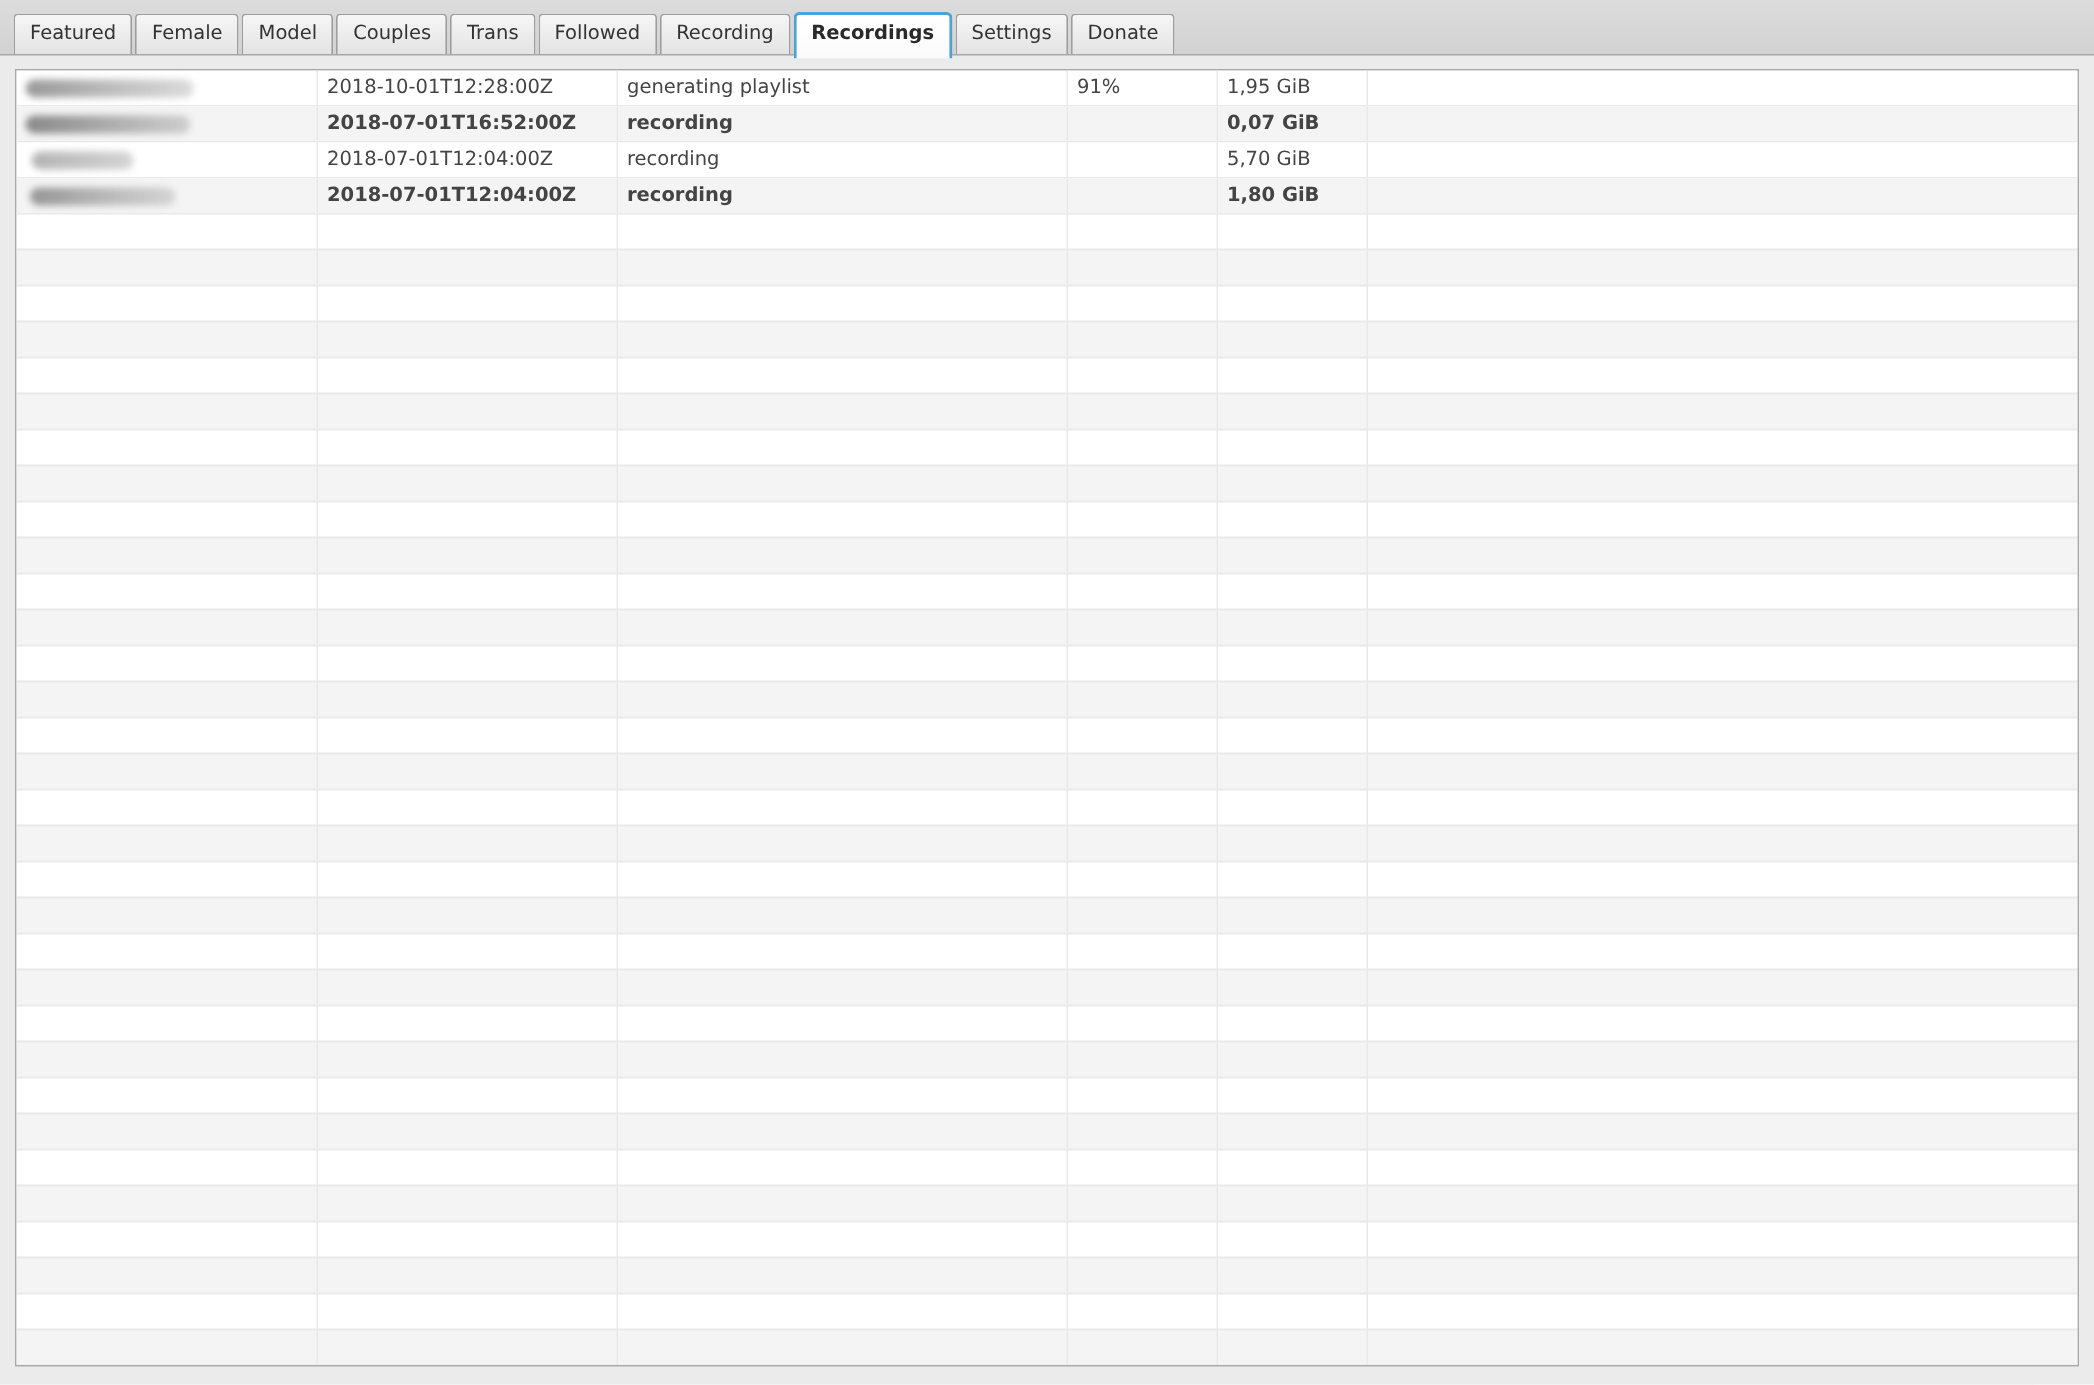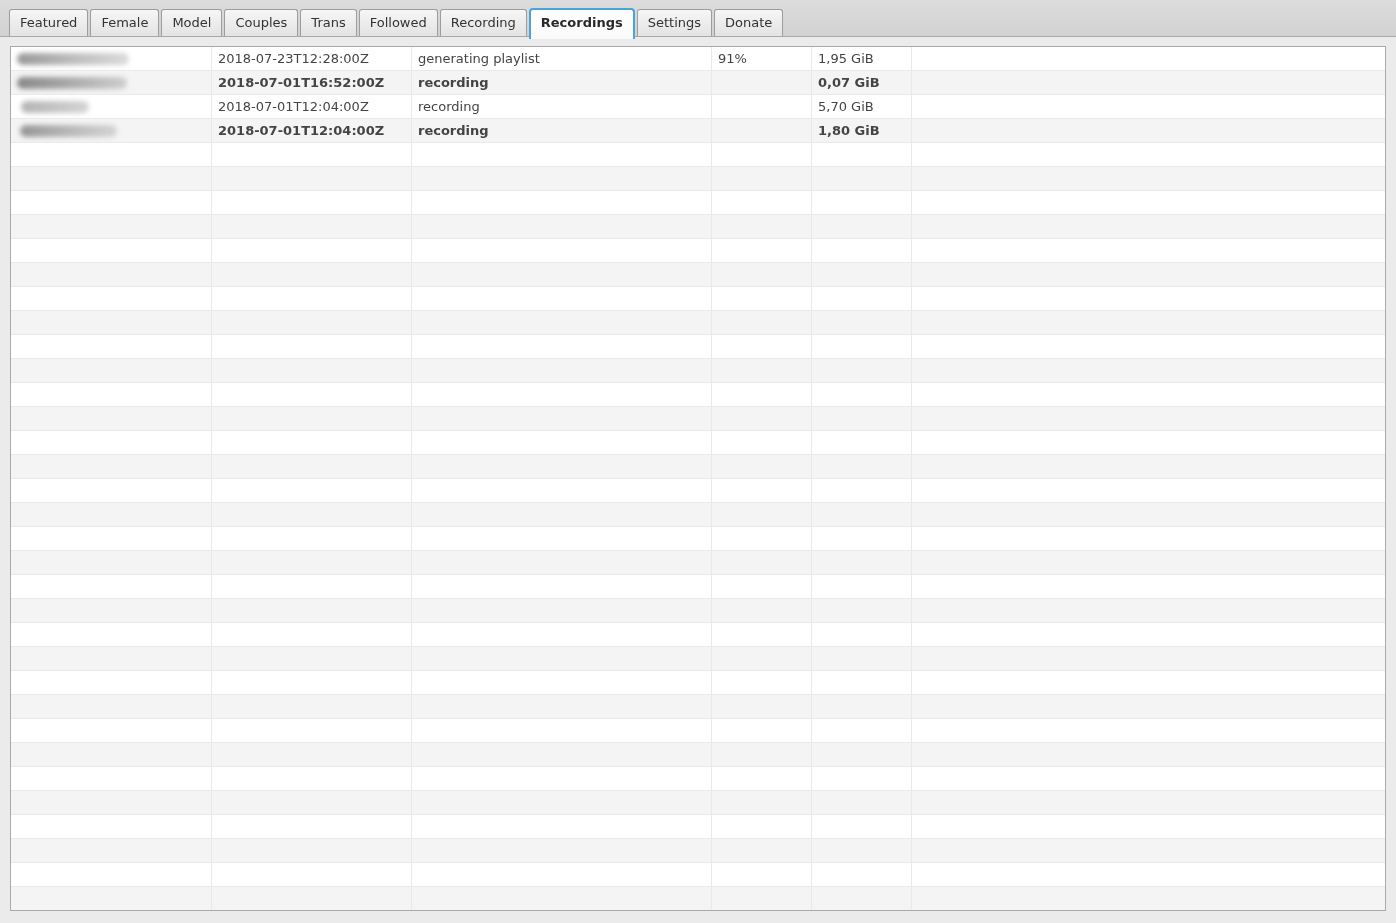--- a/index.html
+++ b/index.html
@@ -126,21 +126,21 @@
 
   <div class="table">
 
 
     <div class="tbody">
 
       <div class="tr">
         <div class="td c1">
             <div class="blob blob-1"></div>
           </div>
-        <div class="td c2">2018-07-23T12:28:00Z</div>
+        <div class="td c2">2018-10-01T12:28:00Z</div>
         <div class="td c3">generating playlist</div>
         <div class="td c4">91%</div>
         <div class="td c5">1,95 GiB</div>
         <div class="td c6"></div>
       </div>
 
       <div class="tr even">
         <div class="td c1">
             <div class="blob blob-2"></div>
           </div>

